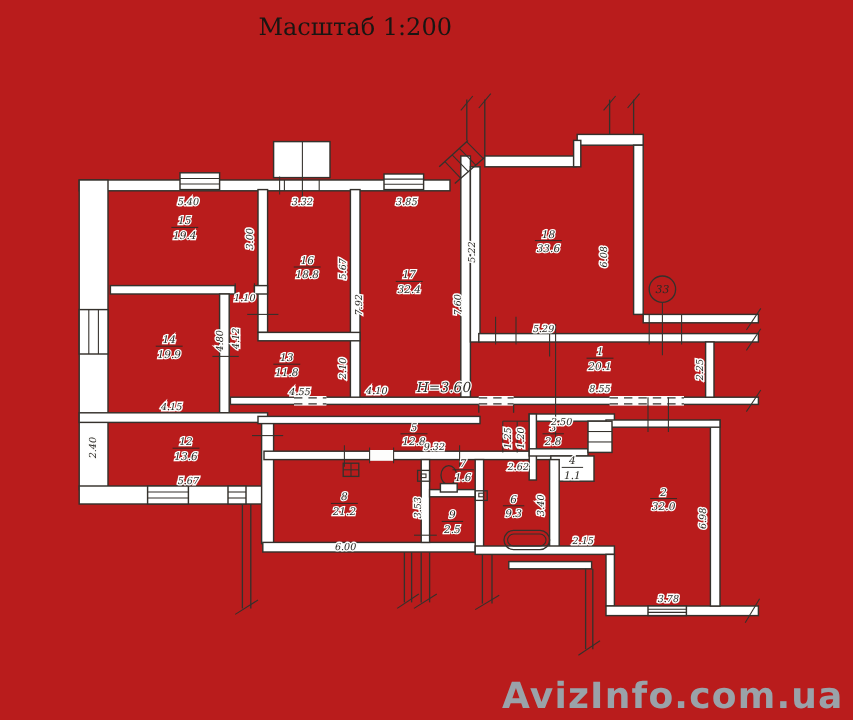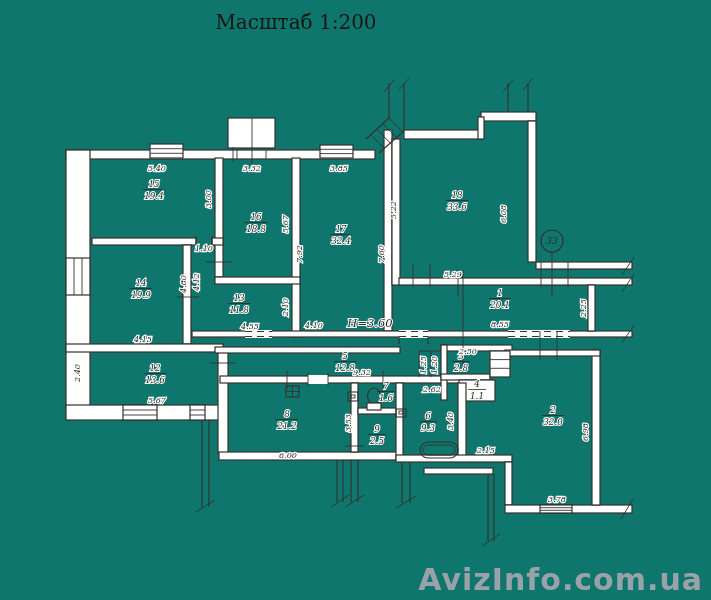--- a/index.html
+++ b/index.html
@@ -1,16 +1,16 @@
 <!DOCTYPE html>
 <html><head>
 <meta charset="utf-8">
 <style>
   html,body{margin:0;padding:0;background:#ffffff;}
-  .stage{position:relative;width:711px;height:600px;background:#0f766e;overflow:hidden;
+  .stage{position:relative;width:711px;height:600px;background:#b91c1c;overflow:hidden;
          font-family:"DejaVu Serif",serif;}
   svg{display:block;}
   .wall{fill:#ffffff;stroke:#35312c;stroke-width:1.2;}
   .ln{stroke:#35312c;stroke-width:1.1;fill:none;}
   .thin{stroke-width:0.9;}
   .dash{stroke:#35312c;stroke-width:1.1;fill:none;stroke-dasharray:7 5;}
   .gapfill{fill:#fdfdfc;stroke:none;}
   .title-text{font:20px "DejaVu Serif",serif;fill:#181613;text-anchor:middle;}
   .wm{font:bold 30px "DejaVu Sans",sans-serif;fill:#9aa2a9;text-anchor:end;letter-spacing:1px;}
   .room-num,.room-area{font:italic 8.8px "DejaVu Serif",serif;fill:#2c2a26;text-anchor:middle;

